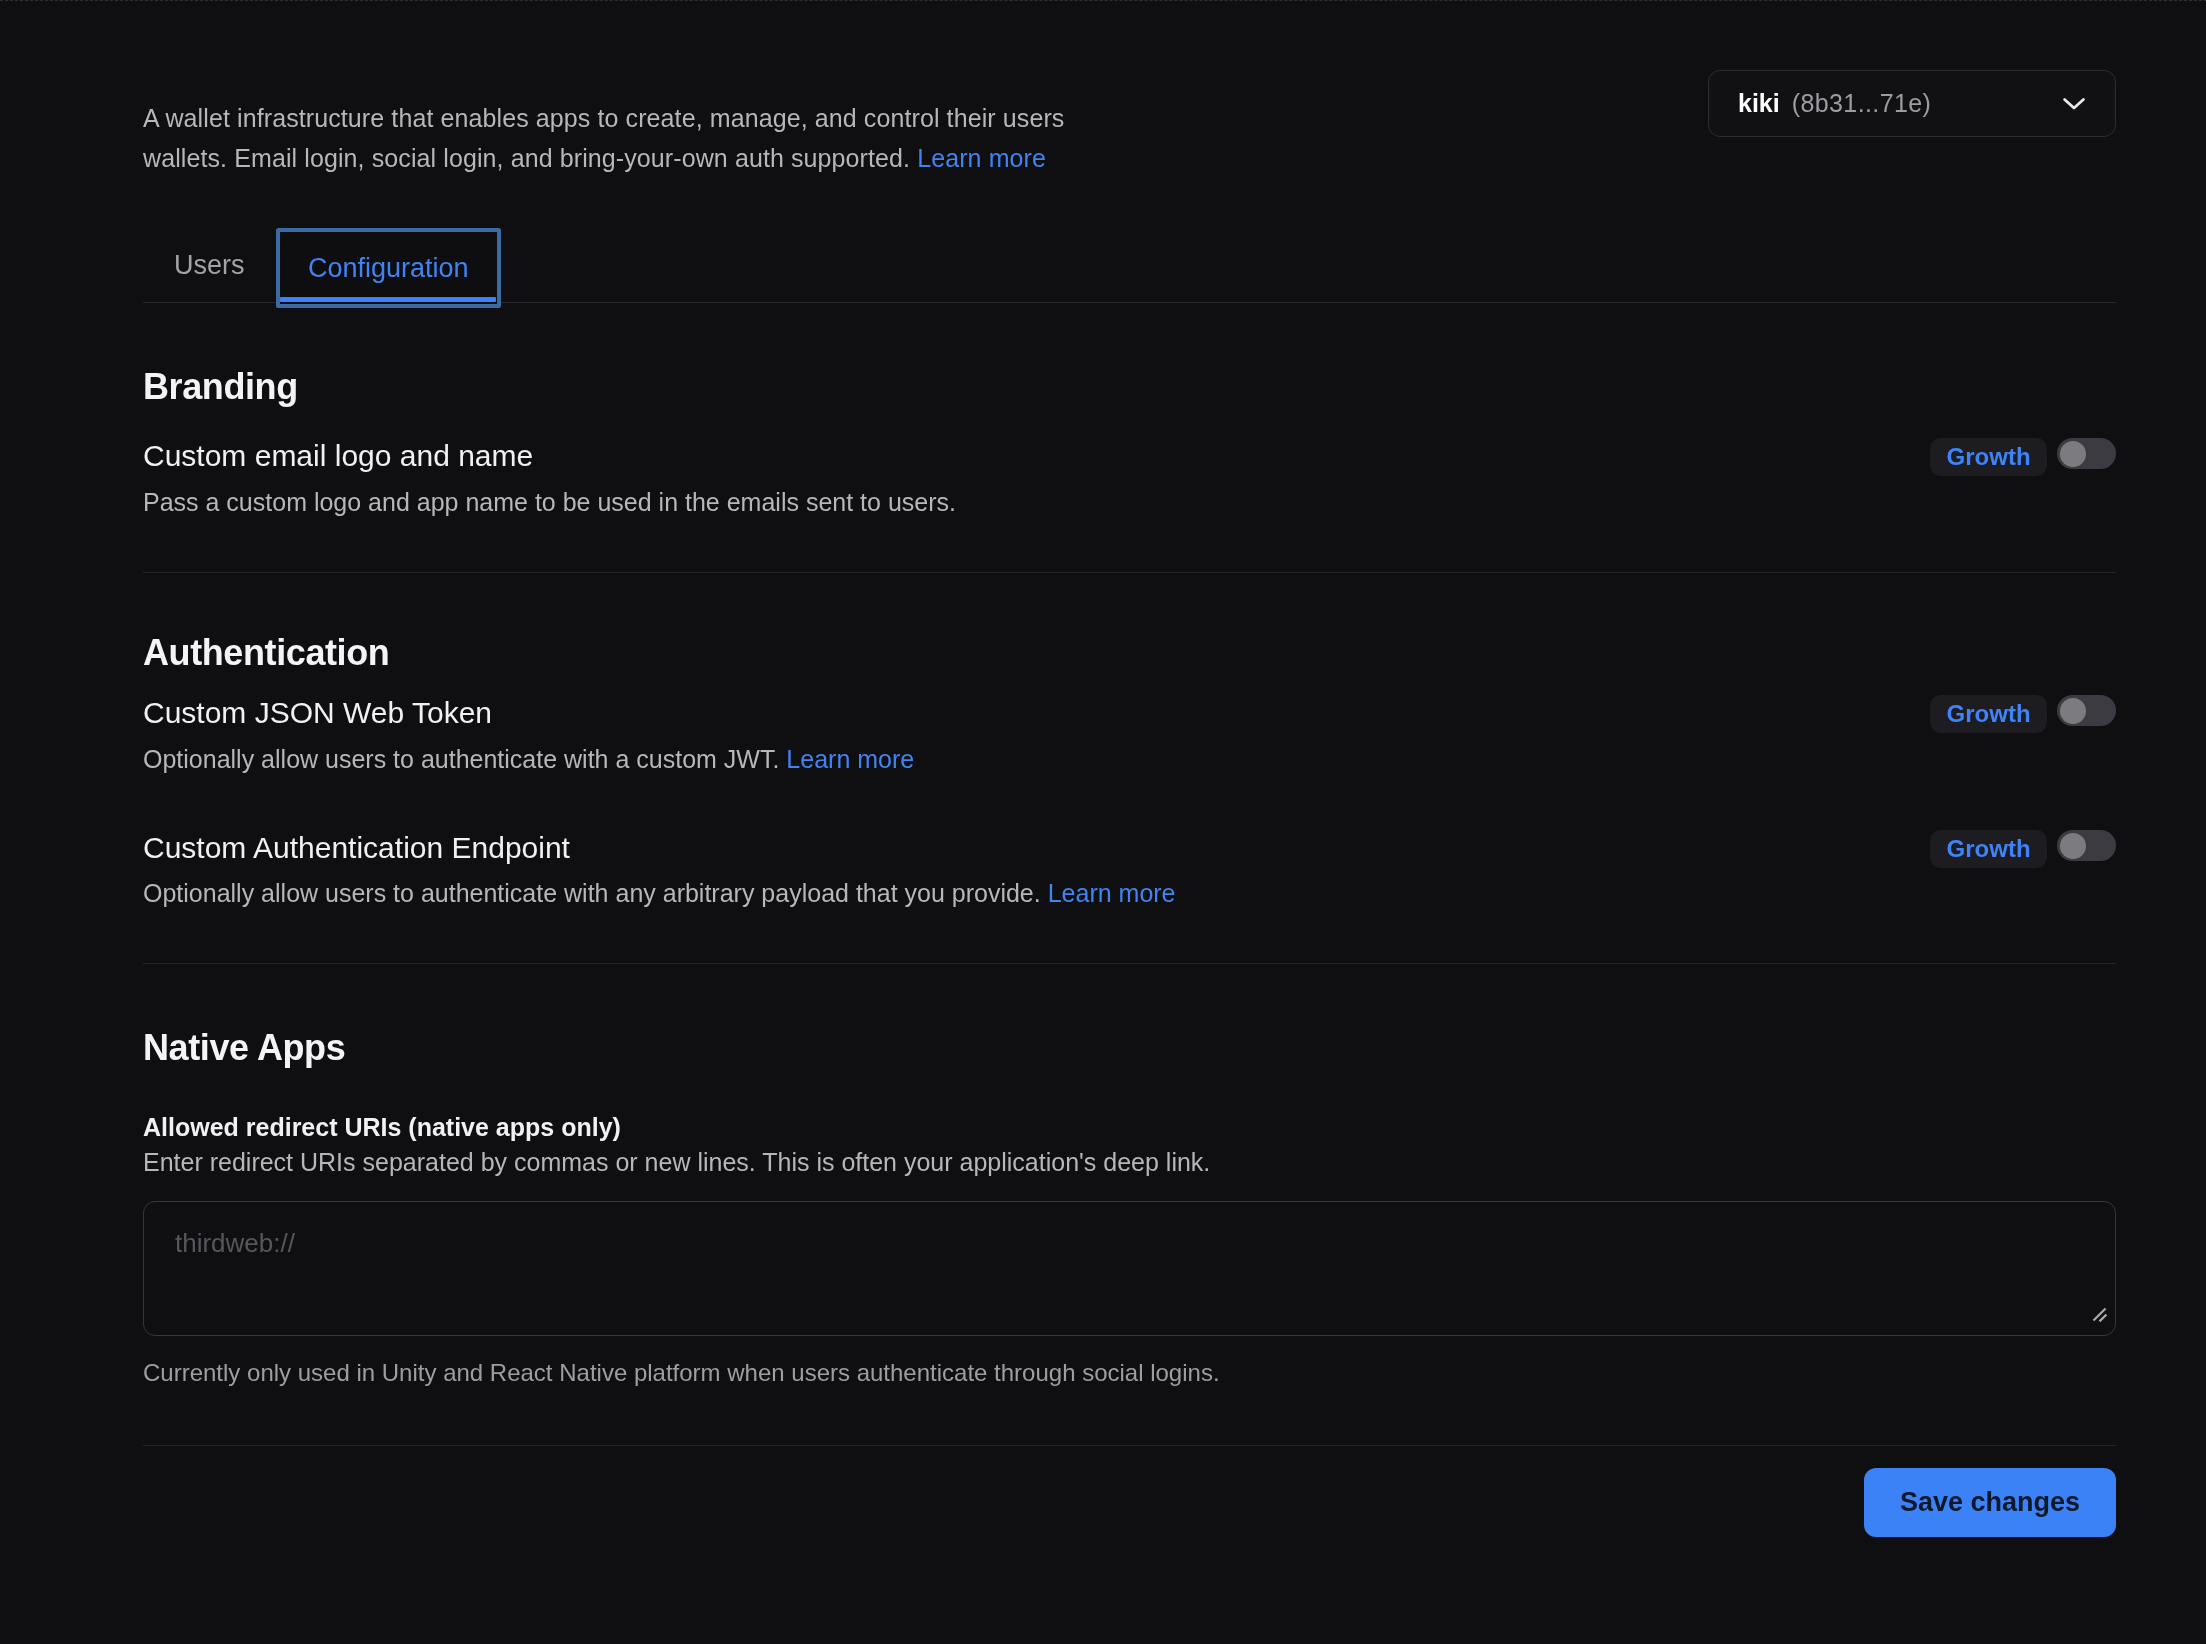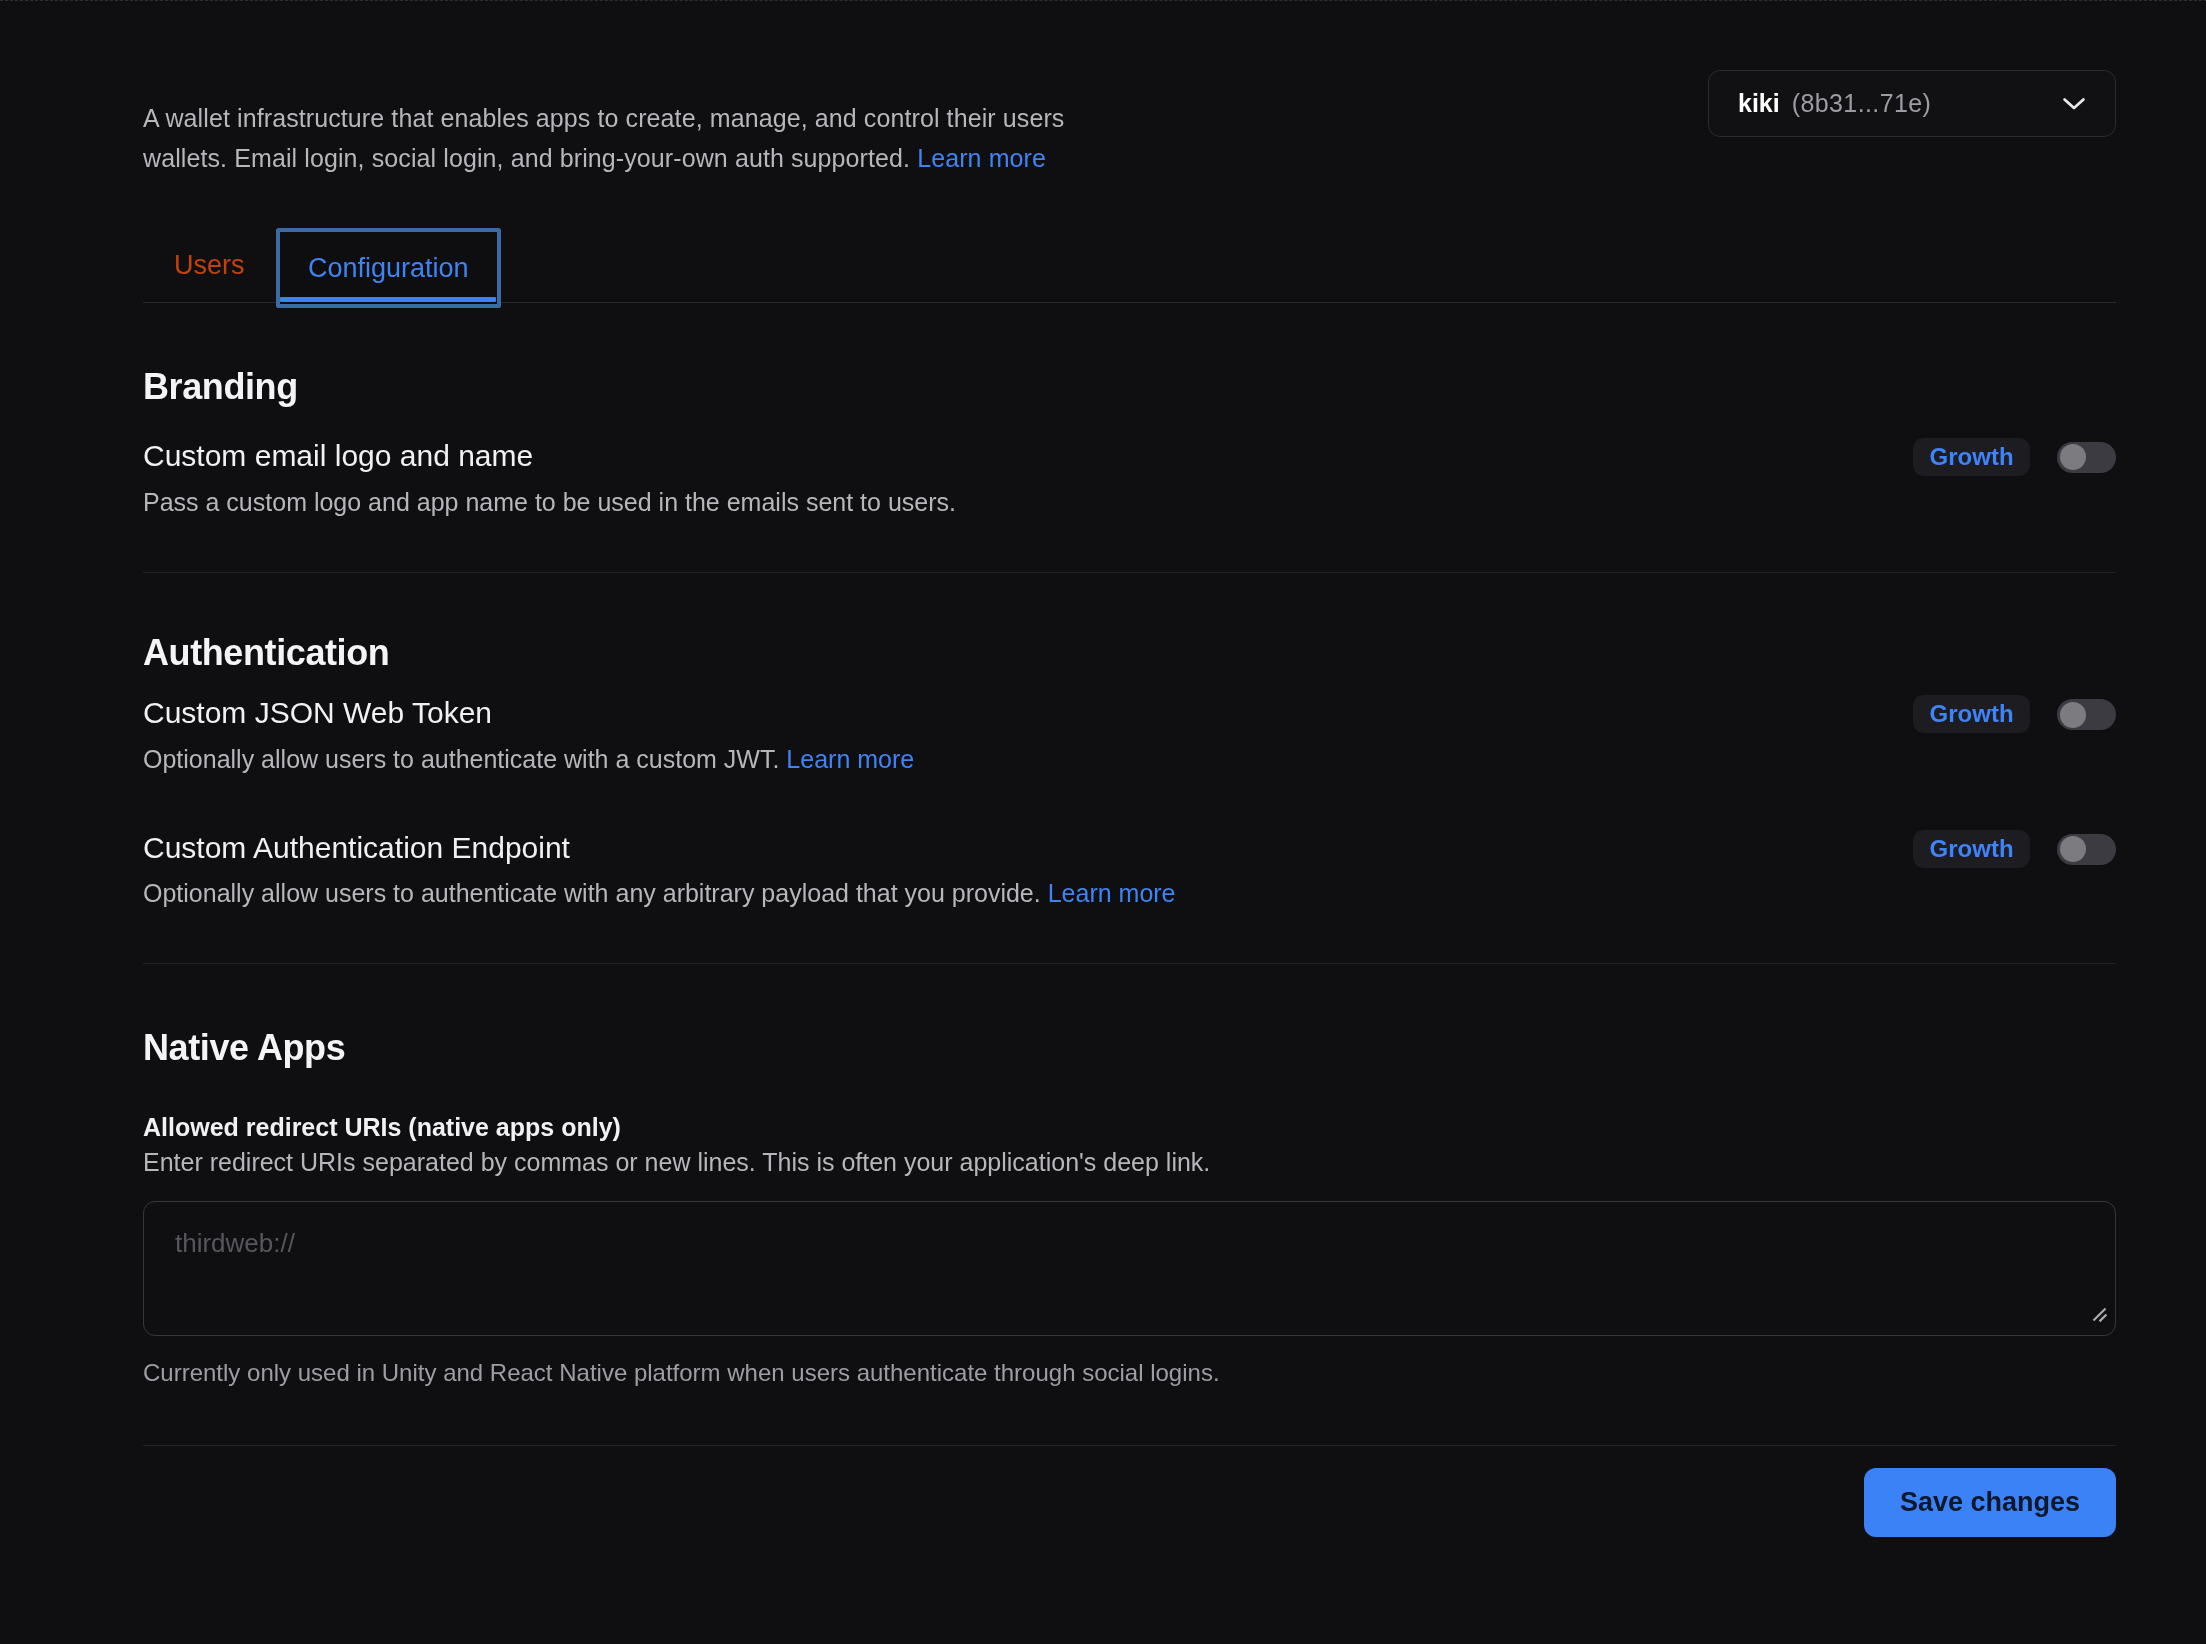--- a/index.html
+++ b/index.html
@@ -30,41 +30,41 @@
     display: flex; align-items: center; padding: 0 29px;
     cursor: pointer;
   }
   .proj-name { font-weight: 700; font-size: 25px; color: #ffffff; }
   .proj-id { margin-left: 12px; font-size: 25px; color: #9c9ca2; letter-spacing: 0.4px; }
   .chevron { margin-left: auto; display: flex; align-items: center; }
 
   
   .tabs { margin-top: 50px; display: flex; align-items: flex-end; border-bottom: 1.7px solid #28282d; }
   .tab {
-    font-size: 27px; color: #c2410c; background: none; border: none;
+    font-size: 27px; color: #a3a3a3; background: none; border: none;
     padding: 0 31px; height: 73px; display: flex; align-items: center; cursor: pointer;
     font-family: inherit;
   }
   .tab.active {
     color: #4083f2;
     border: 4.3px solid #3a6ba3; border-radius: 2.6px;
     position: relative; height: 80px; margin-bottom: -6px; padding: 0 28.5px;
     background: #0e0e11;
   }
   .tab.active::after {
     content: ""; position: absolute; left: 0.9px; right: 0.9px; bottom: 1.7px; height: 5.2px;
     background: #3b82f6; border-radius: 0.9px;
   }
 
   
   .section-heading { font-size: 36px; font-weight: 700; color: #f4f4f6; letter-spacing: -0.4px; line-height: 45px; }
   .row { display: flex; justify-content: space-between; align-items: flex-start; }
   .item-title { font-size: 30px; font-weight: 400; color: #f1f1f4; line-height: 31px; }
   .item-desc { margin-top: 15.6px; font-size: 25px; color: #b6b6bb; line-height: 31px; }
-  .controls { display: flex; align-items: center; gap: 27px; flex: 0 0 auto; margin-top: -1.7px; }
+  .controls { display: flex; align-items: flex-start; gap: 10px; flex: 0 0 auto; margin-top: -1.7px; }
   .badge {
     background: #1c1c21; color: #3f83f8; font-weight: 700; font-size: 24px;
     height: 38px; line-height: 38px; padding: 0 16.4px; border-radius: 10.4px;
   }
   .toggle {
     width: 59px; height: 31px; border-radius: 864px; background: #3b3b41;
     position: relative; cursor: pointer; border: none; flex: 0 0 auto;
   }
   .toggle .knob {
     position: absolute; left: 2.6px; top: 2.6px; width: 26px; height: 26px;

